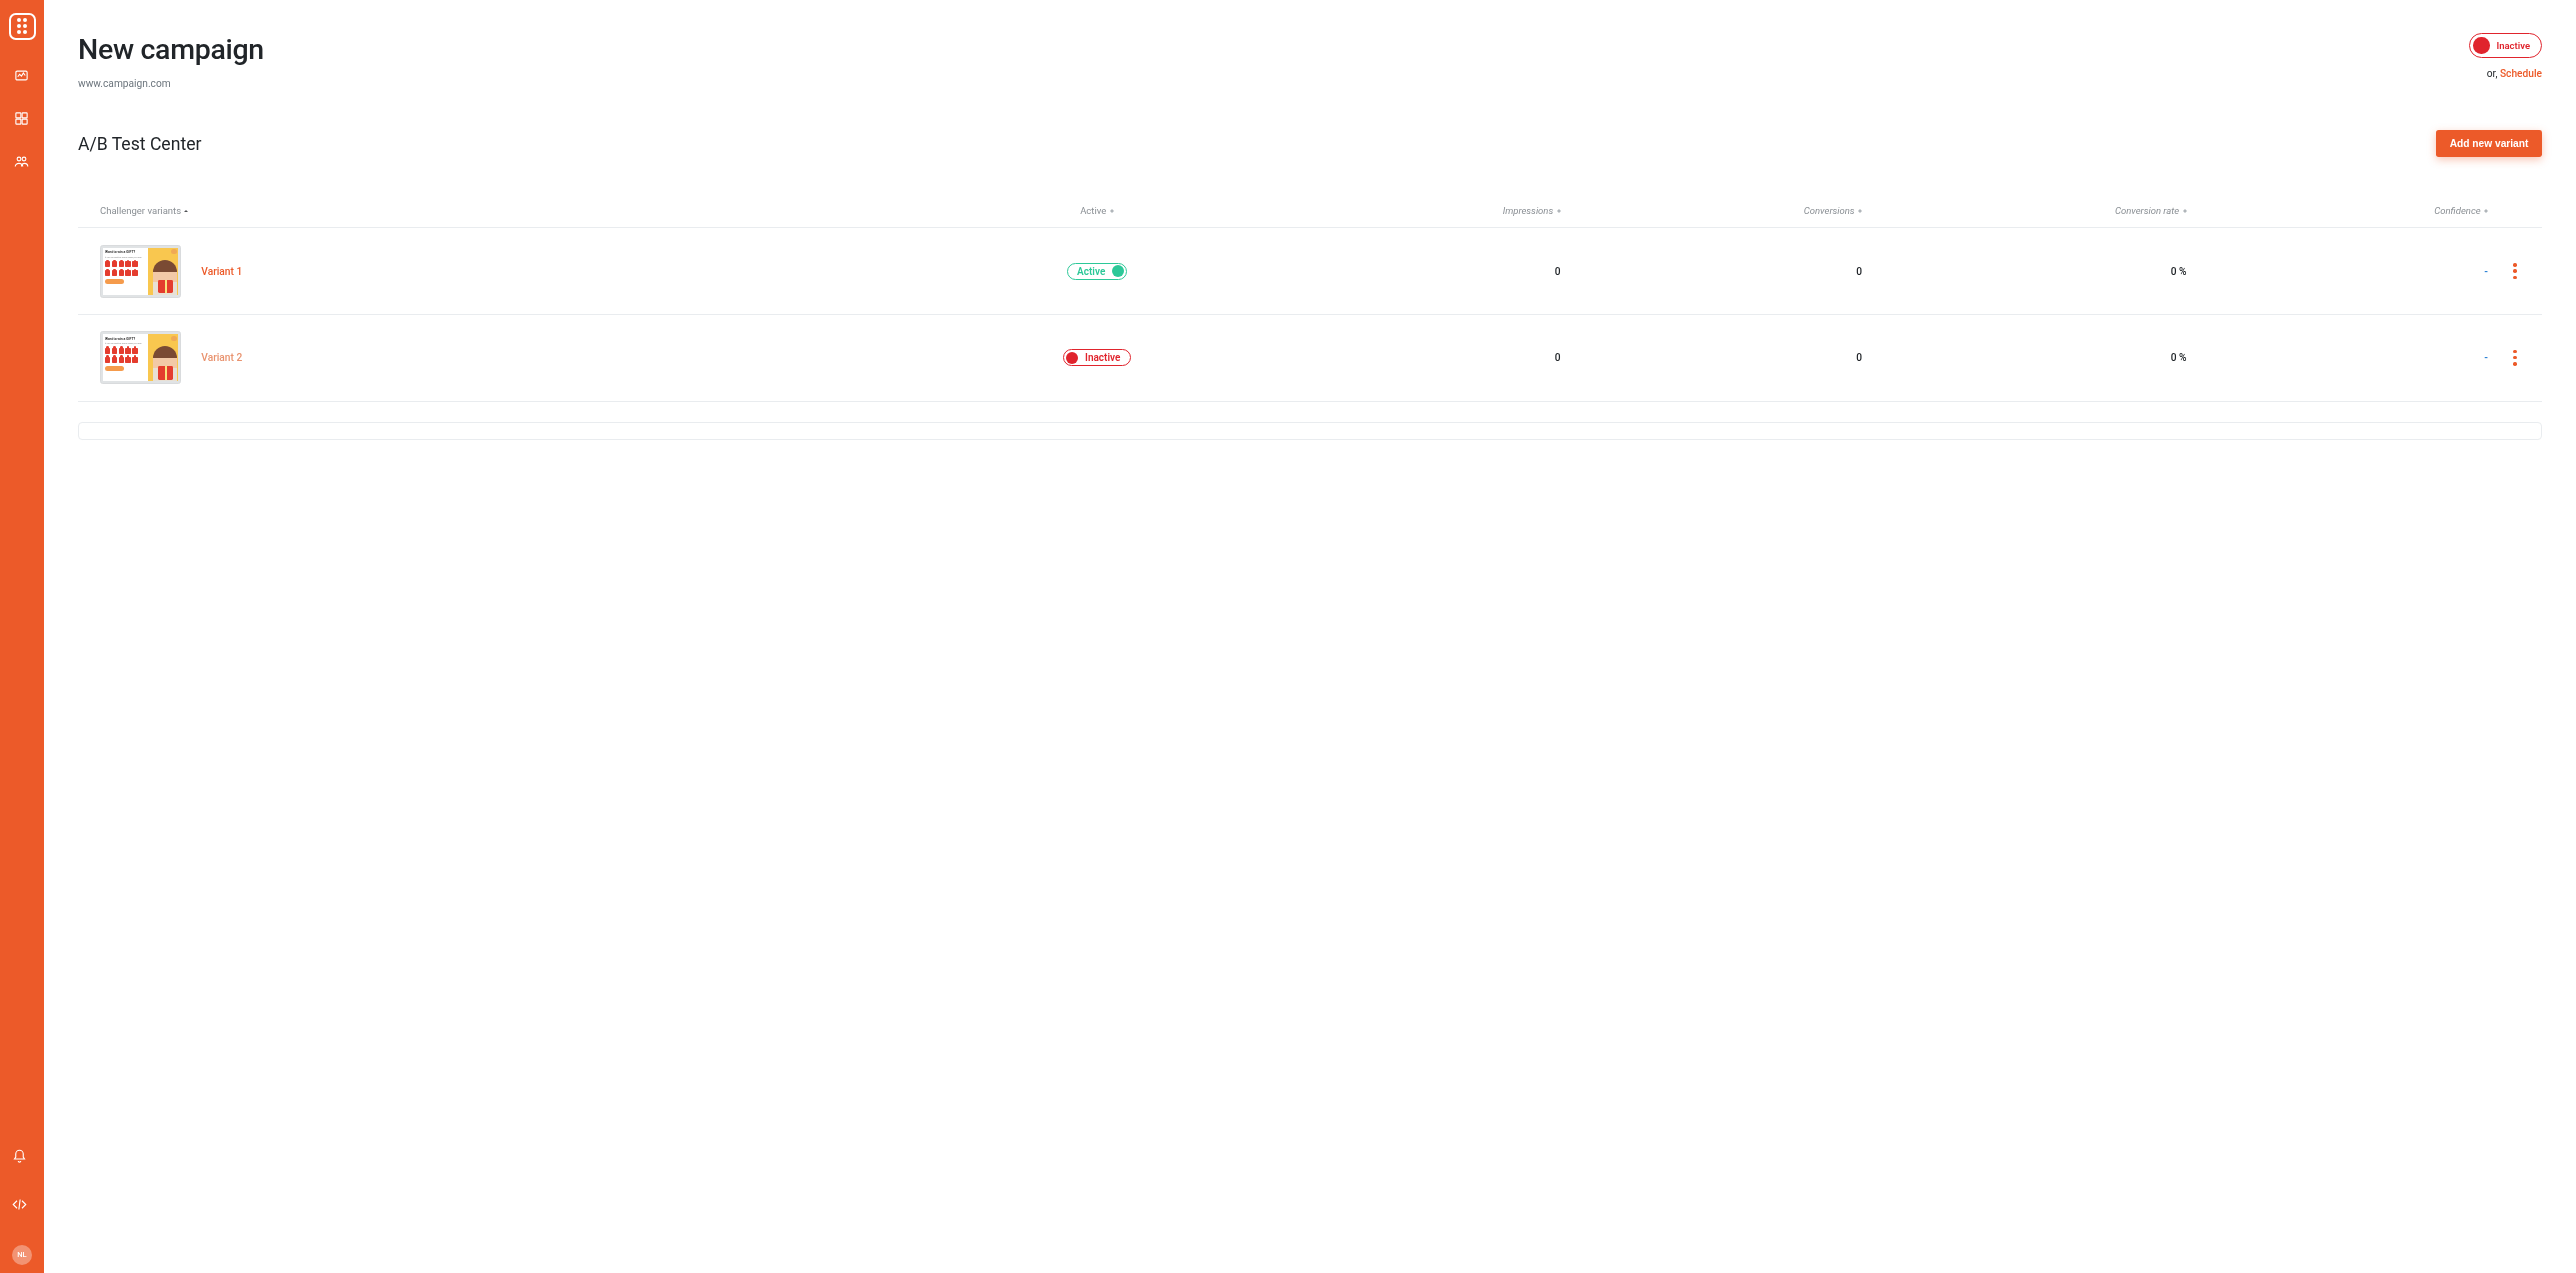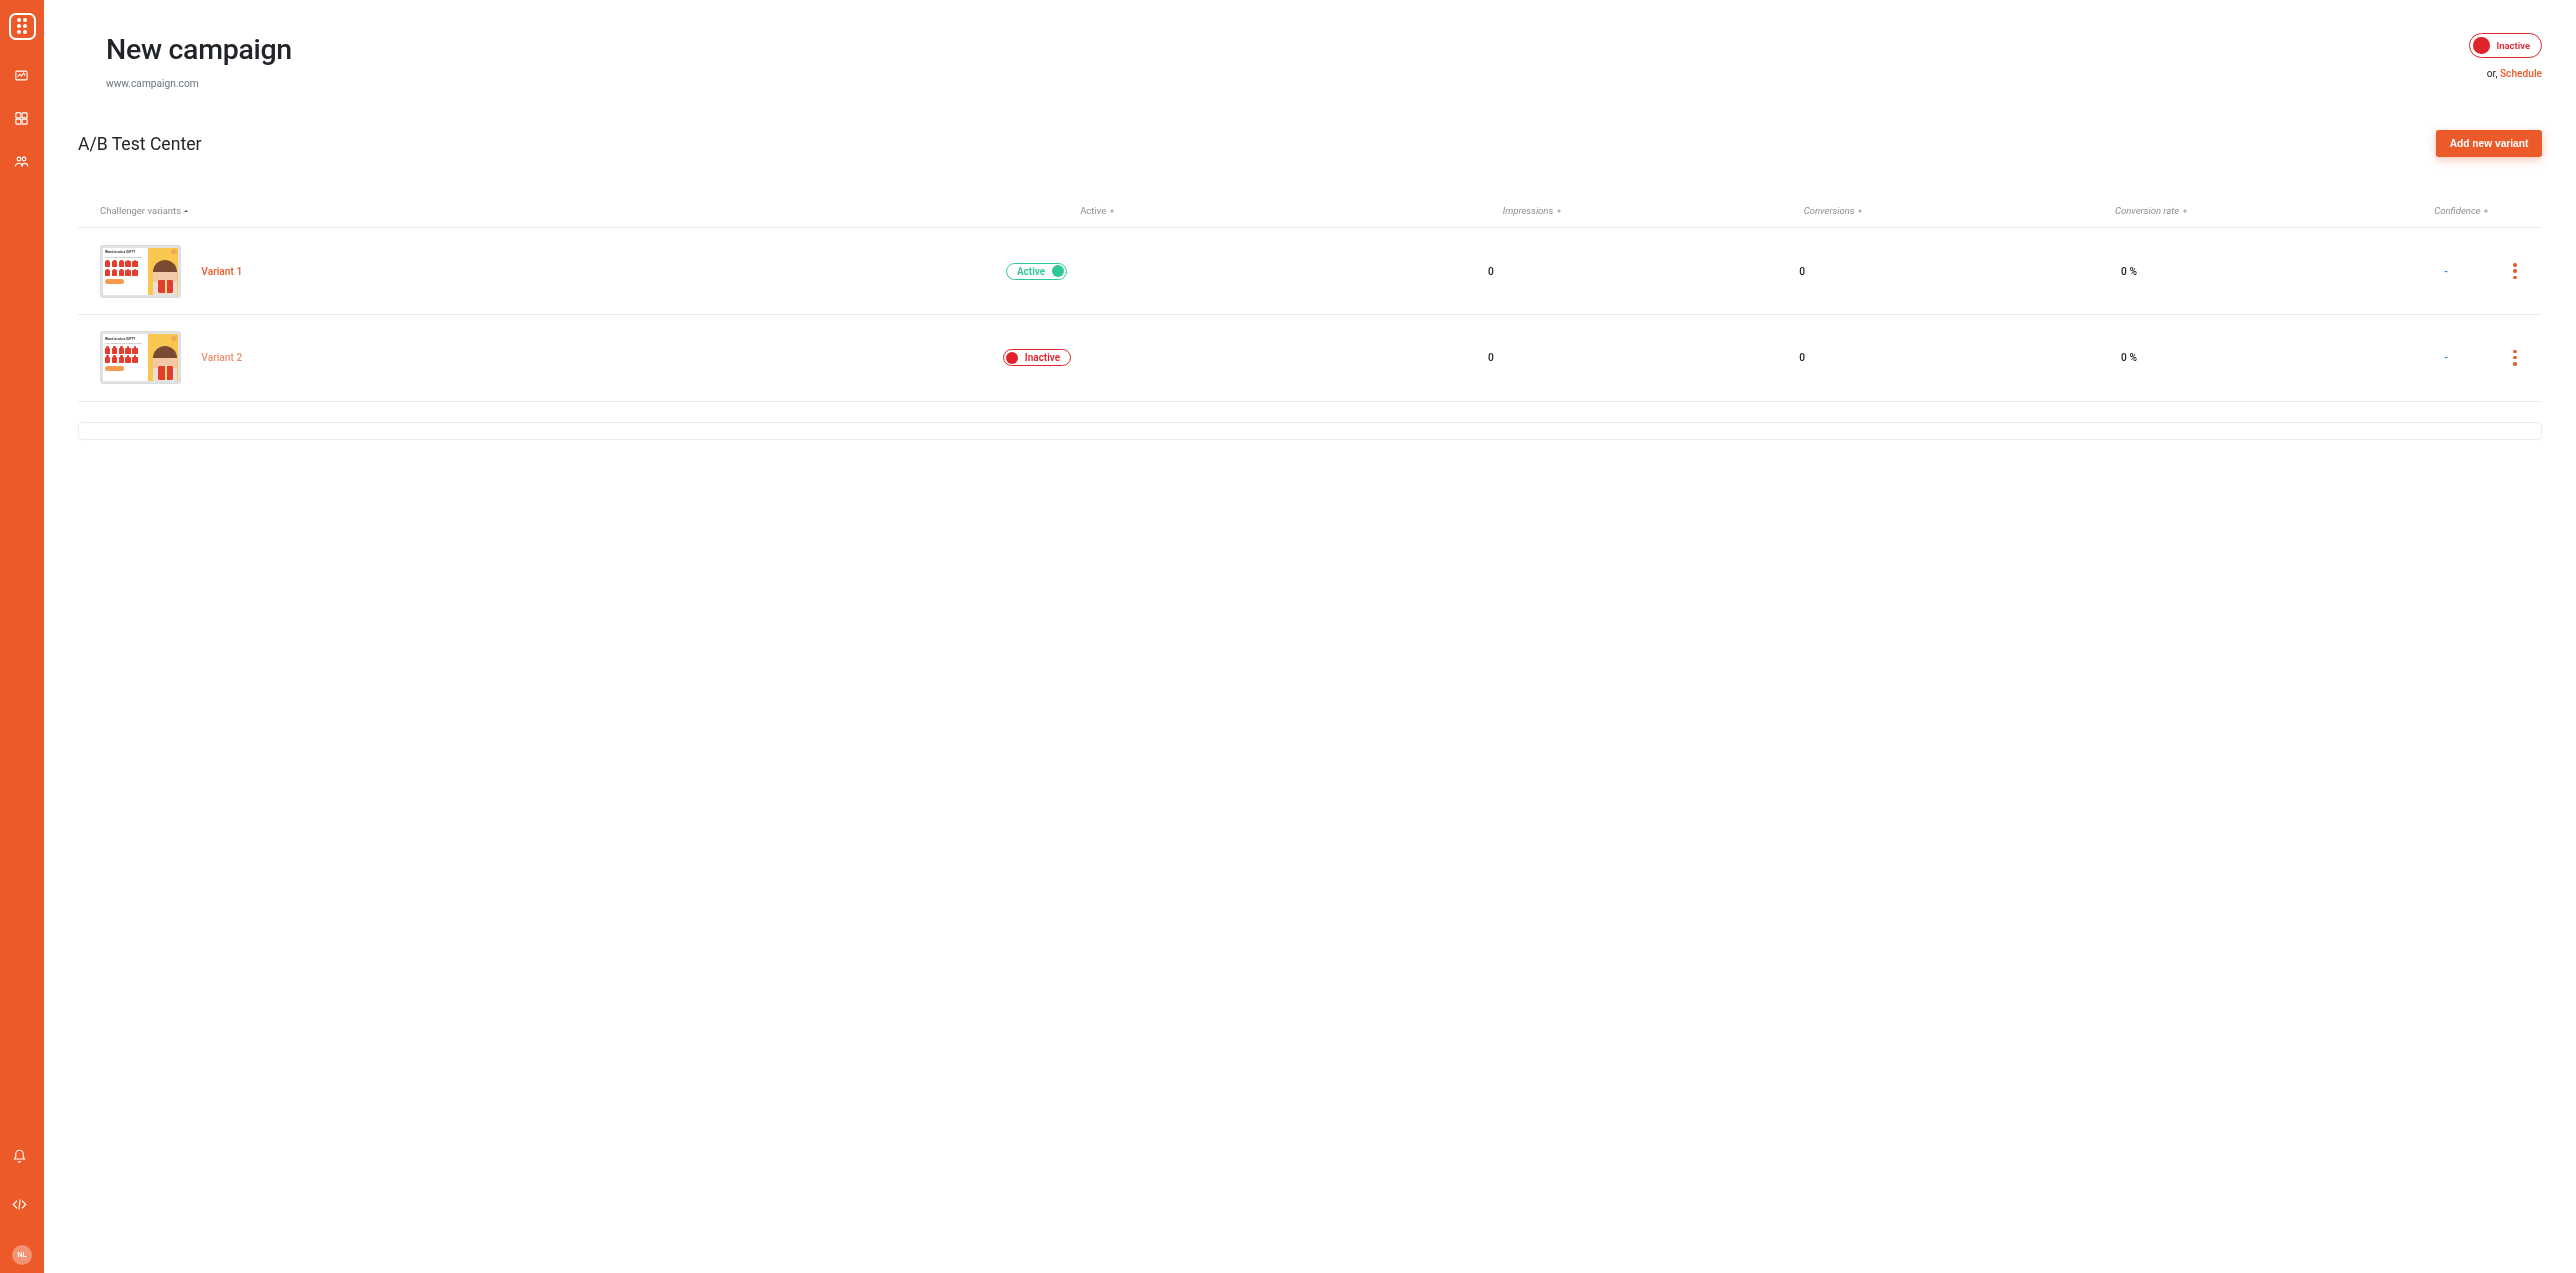--- a/index.html
+++ b/index.html
@@ -68,21 +68,21 @@
     display:flex;align-items:center;justify-content:center;
     cursor:pointer;
   }
   
   .main {
     flex: 1;
     padding: 33px 34px 13.6px 34px;
     overflow:auto;
   }
   .header-row{
-    display:flex;align-items:flex-start;justify-content:space-between;margin-left:28px;
+    display:flex;align-items:flex-start;justify-content:space-between;
   }
   .title-block{}
   .page-title{
     font-size:28.5px;font-weight:500;margin:0 0 12.2px 0;letter-spacing:-0.3px;
   }
   .domain{
     color:var(--text-grey);font-size:10.2px;
   }
   .header-right{
     display:flex;flex-direction:column;align-items:flex-end;gap:9.5px;
@@ -134,21 +134,20 @@
   .th.right{justify-content:flex-end;font-style:italic;}
   .sort-caret{display:inline-flex;flex-direction:column;line-height:0;gap:0.7px;}
   .sort-caret span{width:0;height:0;border-left:2.7px solid transparent;border-right:2.7px solid transparent;}
   .sort-caret .up{border-bottom:2.7px solid #b0b5ba;}
   .sort-caret .down{border-top:2.7px solid #b0b5ba;}
   .sort-caret.asc .up{border-bottom-color:#505356;}
   .trow{
     padding:16.3px 0 16.3px 22px;
     border-bottom:0.7px solid var(--border-light);
     font-size:10.2px;
-    gap:40px;
   }
   .variant-cell{display:flex;align-items:center;gap:20.3px;}
   .thumb{
     width:81px;height:53px;border-radius:2.7px;
     border:0.7px solid #d9dbdd;padding:2px;background:#e0e3e5;
     display:flex;flex-shrink:0;
   }
   .thumb-inner{
     flex:1;background:#fff;display:flex;overflow:hidden;position:relative;
   }

